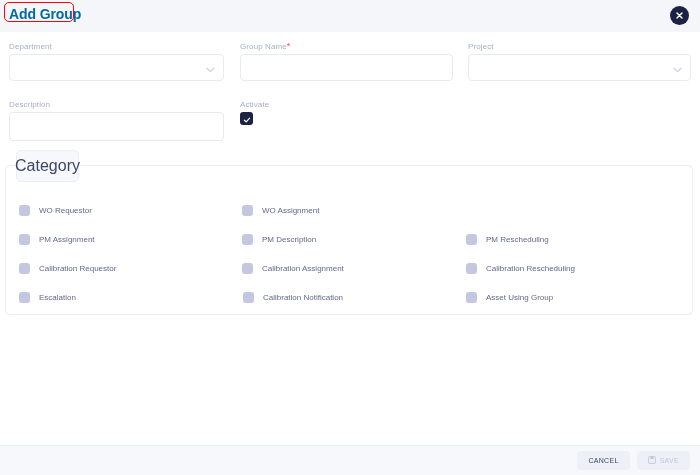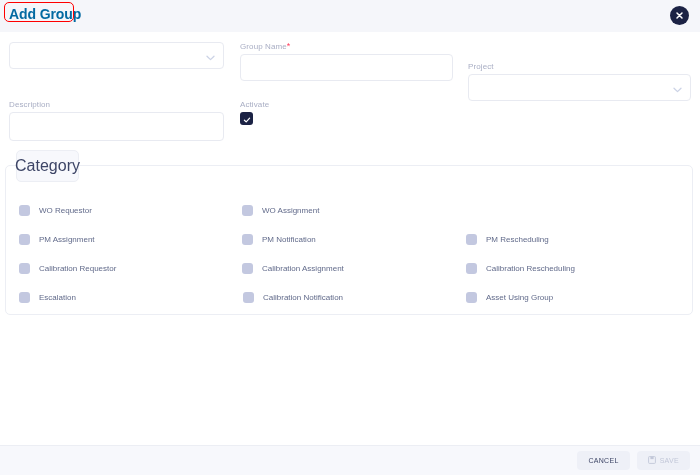--- a/index.html
+++ b/index.html
@@ -95,21 +95,21 @@
   .control.select .chev {
     position: absolute;
     right: 8px;
     top: 50%;
     transform: translateY(-50%);
   }
 
   
   #field-department { left: 9px;   top: 10px; width: 215px; }
   #field-groupname  { left: 240px; top: 10px; width: 213px; }
-  #field-project    { left: 468px; top: 10px; width: 223px; margin-top: 20px; }
+  #field-project    { left: 468px; top: 10px; width: 223px; }
   #field-description{ left: 9px;   top: 68px; width: 215px; }
   #field-activate   { left: 240px; top: 68px; width: 120px; }
 
   #field-description .control { height: 29px; }
 
   
   .checkbox-checked {
     width: 13px;
     height: 13px;
     background: #1b2244;
@@ -237,20 +237,21 @@
       <svg width="9" height="9" viewBox="0 0 9 9">
         <path d="M2 2 L7 7 M7 2 L2 7" stroke="#ffffff" stroke-width="1.5" stroke-linecap="round"></path>
       </svg>
     </span>
   </div>
 </div>
 
 <div class="form-body">
 
   <div class="field" id="field-department">
+    <span class="field-label">Department</span>
     <div class="control select">
       <span class="chev">
         <svg width="9" height="6" viewBox="0 0 9 6">
             <path d="M1 1.2 L4.5 4.6 L8 1.2" stroke="#ccd3e6" stroke-width="1.3" fill="none" stroke-linecap="round" stroke-linejoin="round"></path>
           </svg>
       </span>
     </div>
   </div>
 
   <div class="field" id="field-groupname">
@@ -302,21 +303,21 @@
             <span class="cat-label">WO Assignment</span>
           </div>
         </div>
         <div class="cat-row">
           <div class="cat-cell c0">
             <span class="checkbox-unchecked"></span>
             <span class="cat-label">PM Assignment</span>
           </div>
           <div class="cat-cell c1">
             <span class="checkbox-unchecked"></span>
-            <span class="cat-label">PM Notification</span>
+            <span class="cat-label">PM Description</span>
           </div>
           <div class="cat-cell c2">
             <span class="checkbox-unchecked"></span>
             <span class="cat-label">PM Rescheduling</span>
           </div>
         </div>
         <div class="cat-row">
           <div class="cat-cell c0">
             <span class="checkbox-unchecked"></span>
             <span class="cat-label">Calibration Requestor</span>

